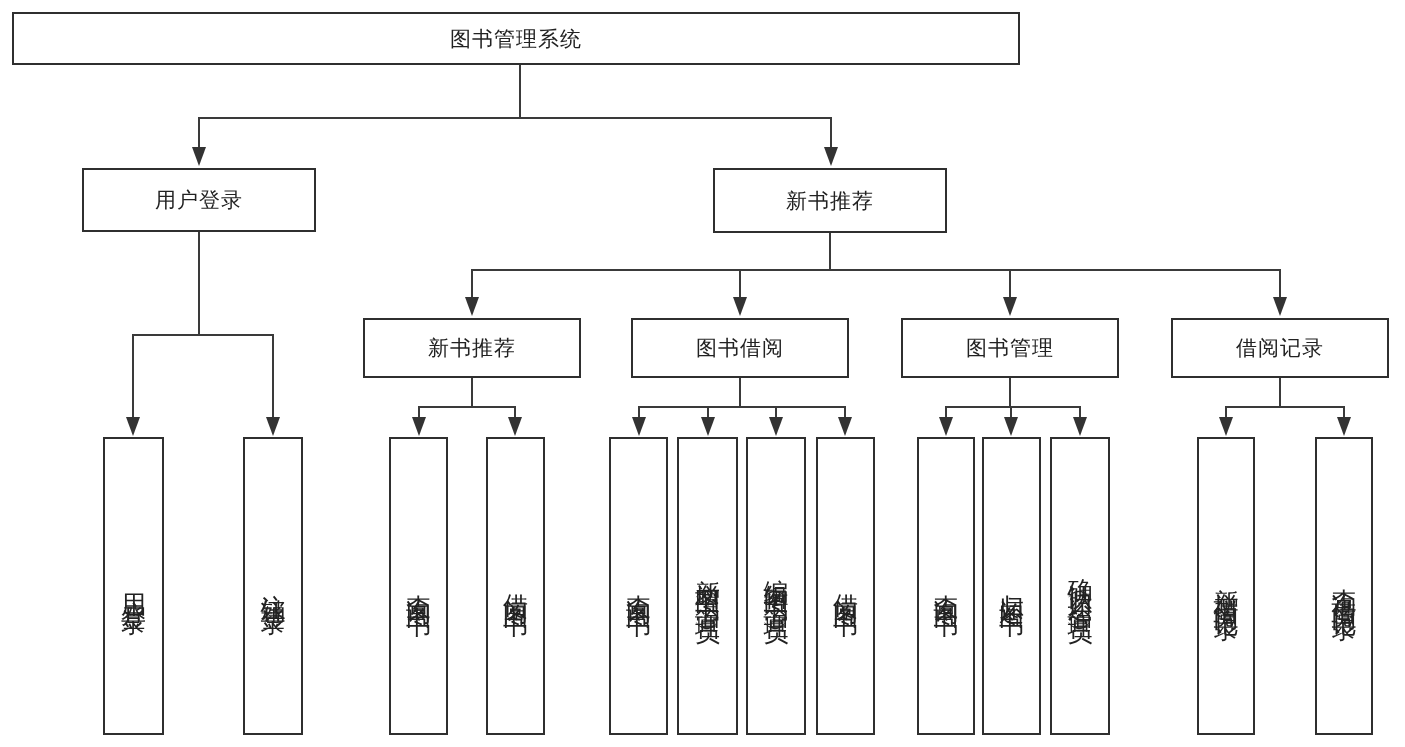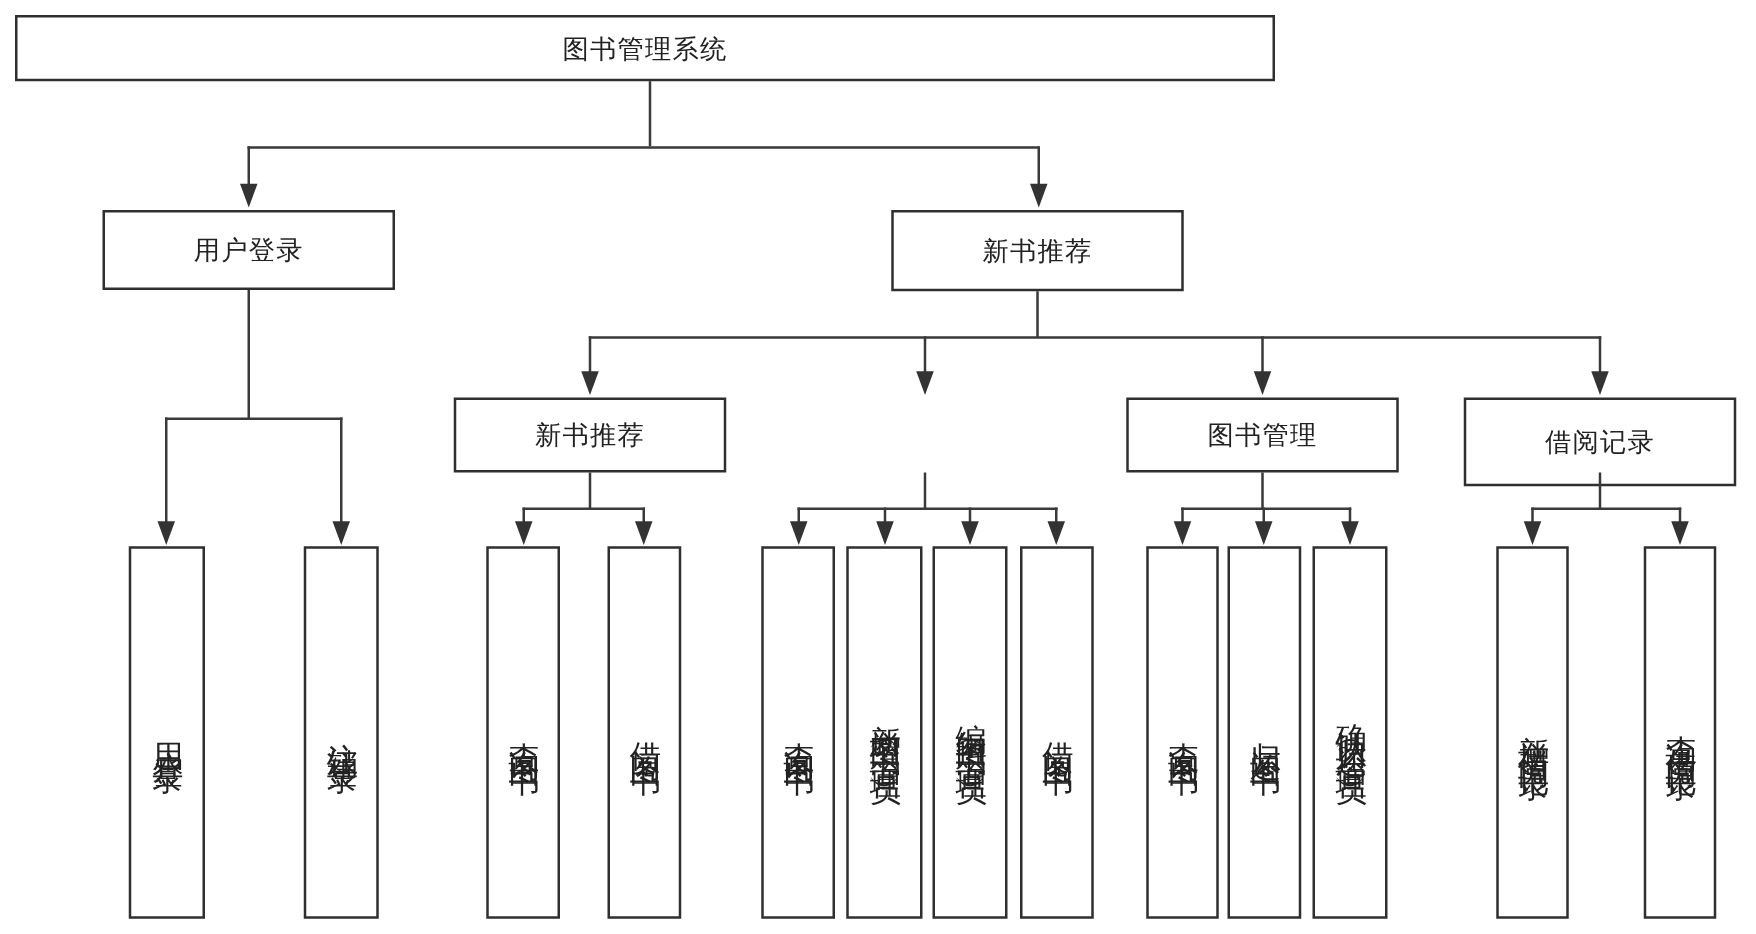--- a/index.html
+++ b/index.html
@@ -41,24 +41,27 @@
   <div class="box hbox" style="left:82px;top:168px;width:234px;height:64px;">
     <span>用户登录</span>
   </div>
   <div class="box hbox" style="left:713px;top:168px;width:234px;height:65px;">
     <span>新书推荐</span>
   </div>
 
   <div class="box hbox" style="left:363px;top:318px;width:218px;height:60px;justify-content:center;">
     <span>新书推荐</span>
   </div>
+  <div class="box hbox" style="left:631px;top:318px;width:218px;height:60px;">
+    <span>图书借阅</span>
+  </div>
   <div class="box hbox" style="left:901px;top:318px;width:218px;height:60px;">
     <span>图书管理</span>
   </div>
-  <div class="box hbox" style="left:1171px;top:318px;width:218px;height:71px;">
+  <div class="box hbox" style="left:1171px;top:318px;width:218px;height:60px;">
     <span>借阅记录</span>
   </div>
 
   <div class="box vbox" style="left:103px;top:437px;width:61px;height:298px;">
     <span>用户登录</span>
   </div>
   <div class="box vbox" style="left:243px;top:437px;width:60px;height:298px;">
     <span>注销登录</span>
   </div>
 

